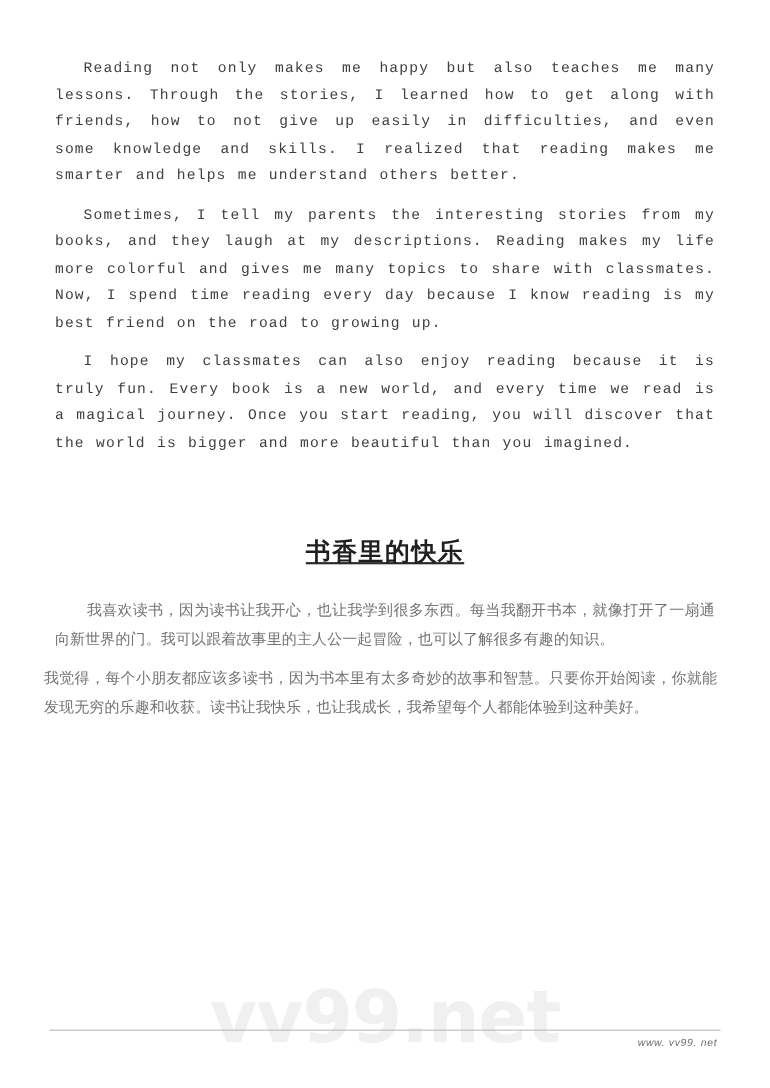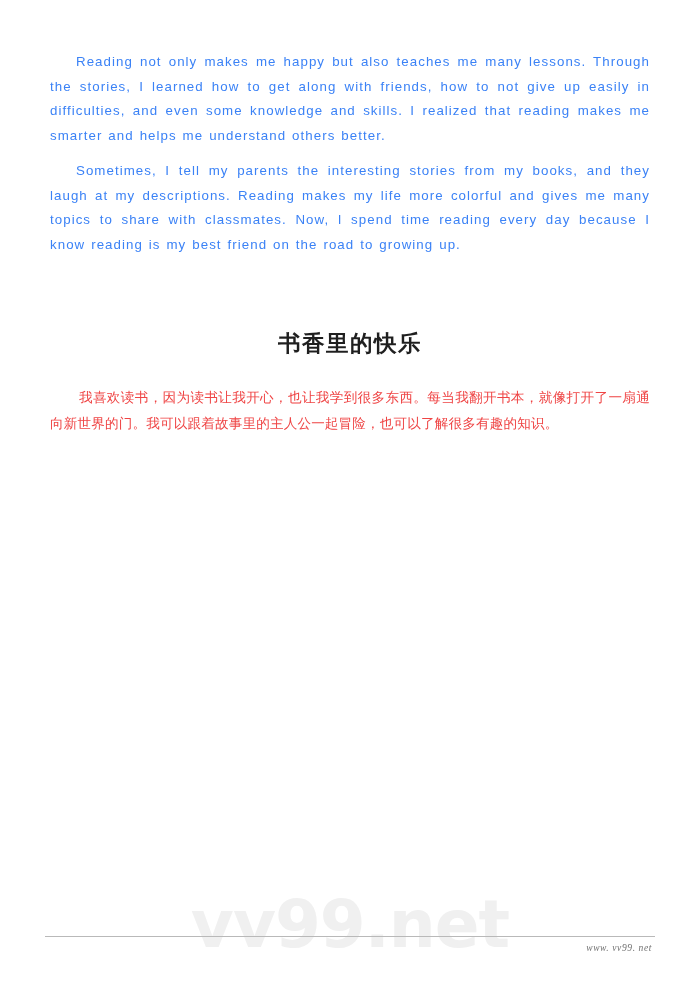--- a/index.html
+++ b/index.html
@@ -41,59 +41,60 @@
   .content {
     position: absolute;
     left: 50px;
     top: 50px;
     width: 600px;
     z-index: 2;
   }
 
   
   .en-p {
-    font-family: Liberation Sans, sans-serif;
+    font-family: Liberation Mono, monospace;
     font-size: 13.3px;
     line-height: 24.5px;
     text-align: justify;
     text-align-last: left;
     text-indent: 26px;
     letter-spacing: 1.05px;
     word-spacing: 1.2px;
-    color: #3b82f6;
+    color: #404040;
     margin: 0 0 11px 0;
   }
   .en-p:last-child { margin-bottom: 0; }
 
   
   .cn-title {
     font-family: "DejaVu Sans", "Liberation Sans", sans-serif;
     font-weight: bold;
     font-size: 22.5px;
     letter-spacing: 1.5px;
     text-align: center;
     color: #1f1f1f;
     margin: 0;
     padding: 0;
   }
   .title-block {
     margin-top: 71px;
     margin-bottom: 26px;
+    text-decoration: underline;
   }
 
   
   .cn-p {
     font-family: "DejaVu Serif", "Liberation Serif", serif;
     font-size: 13.6px;
     line-height: 25.5px;
     text-align: justify;
     text-align-last: left;
     text-indent: 29px;
     letter-spacing: 0.15px;
-    color: #ef4444;
+    color: #737373;
     margin: 0 0 11px 0;
   }
   .cn-p--noindent {
     text-indent: 0;
     width: 612px;
     margin-left: -10px;
   }
 
   
   .footer {
@@ -106,48 +107,50 @@
   .footer-rule {
     width: 100%;
     height: 1px;
     background: #b9b9b9;
     border: 0;
     margin: 0;
   }
   .footer-url {
     margin-top: 6px;
     text-align: right;
-    font-family: Liberation Serif, serif;
+    font-family: Liberation Sans, sans-serif;
     font-style: italic;
     font-size: 9.5px;
     letter-spacing: 0.6px;
     color: #6f6f6f;
     padding-right: 3px;
   }
 </style>
 </head>
 <body>
 
 <div class="page">
 
   <div class="watermark">vv99.net</div>
 
   <div class="content">
 
     <div class="en-section">
       <p class="en-p">Reading not only makes me happy but also teaches me many lessons. Through the stories, I learned how to get along with friends, how to not give up easily in difficulties, and even some knowledge and skills. I realized that reading makes me smarter and helps me understand others better.</p>
       <p class="en-p">Sometimes, I tell my parents the interesting stories from my books, and they laugh at my descriptions. Reading makes my life more colorful and gives me many topics to share with classmates. Now, I spend time reading every day because I know reading is my best friend on the road to growing up.</p>
+      <p class="en-p">I hope my classmates can also enjoy reading because it is truly fun. Every book is a new world, and every time we read is a magical journey. Once you start reading, you will discover that the world is bigger and more beautiful than you imagined.</p>
     </div>
 
     <div class="title-block">
       <h1 class="cn-title">书香里的快乐</h1>
     </div>
 
     <div class="cn-section">
       <p class="cn-p">我喜欢读书，因为读书让我开心，也让我学到很多东西。每当我翻开书本，就像打开了一扇通向新世界的门。我可以跟着故事里的主人公一起冒险，也可以了解很多有趣的知识。</p>
+      <p class="cn-p cn-p--noindent">我觉得，每个小朋友都应该多读书，因为书本里有太多奇妙的故事和智慧。只要你开始阅读，你就能发现无穷的乐趣和收获。读书让我快乐，也让我成长，我希望每个人都能体验到这种美好。</p>
     </div>
 
   </div>
 
   <div class="footer">
     <hr class="footer-rule">
     <div class="footer-url">www. vv99. net</div>
   </div>
 
 </div>

